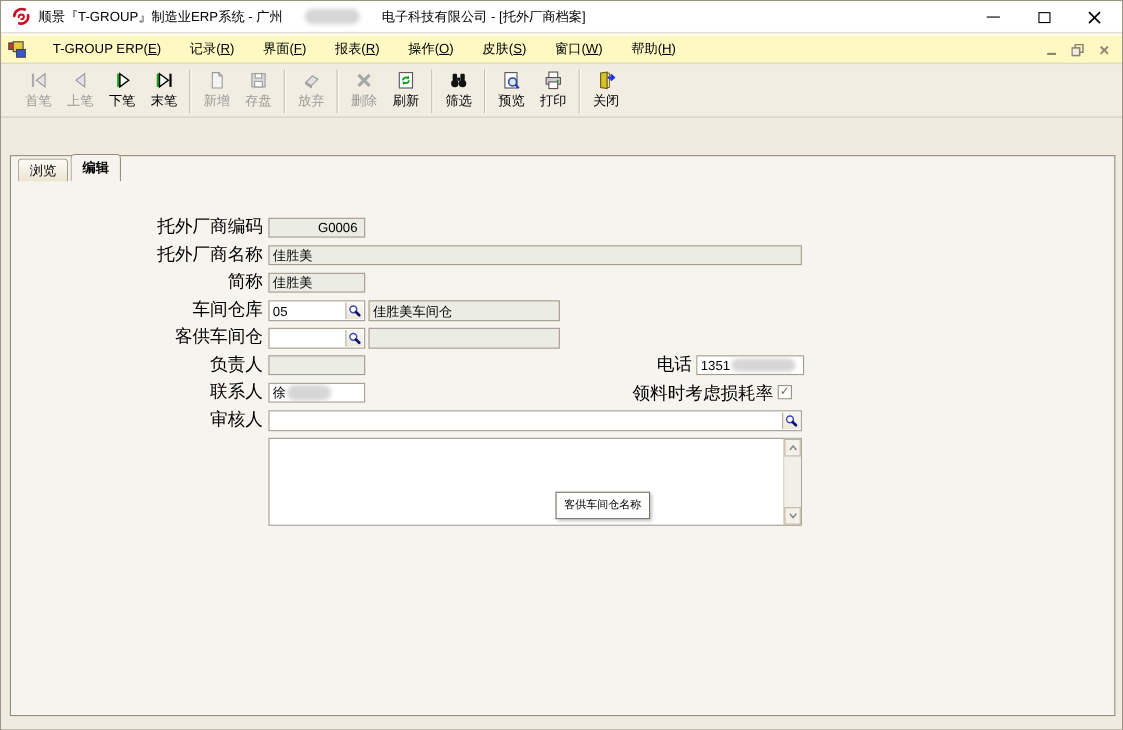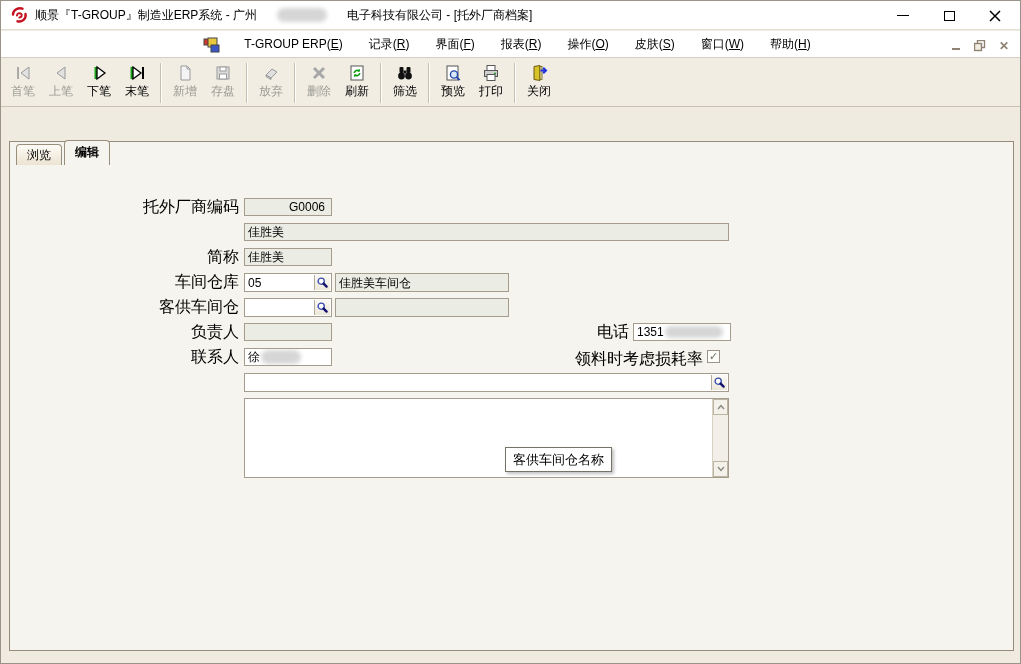--- a/index.html
+++ b/index.html
@@ -10,31 +10,31 @@
   
   .titlebar { position:absolute; left:0; top:0; width:100%; height:29px; background:#ffffff; display:flex; align-items:center; border-bottom:1px solid #e4e0d6; }
   .app-icon { margin-left:8px; width:20px; height:20px; display:inline-flex; }
   .title { margin-left:6px; font-size:12px; display:flex; align-items:center; gap:20px; white-space:nowrap; }
   .win-controls { position:absolute; right:2px; top:0; height:29px; display:flex; }
   .wc { width:46px; height:29px; display:flex; align-items:center; justify-content:center; cursor:default; }
   .glyph-min { width:12px; height:0; border-top:1.6px solid #000; display:block; }
   .glyph-max { width:11px; height:10px; border:1.6px solid #000; display:block; }
 
   
-  .menubar { position:absolute; left:0; top:30px; width:100%; height:27px; background:#ffffff; border-top:1px solid #fff; border-bottom:1px solid #d7d0c1; display:flex; align-items:center;justify-content:center; }
+  .menubar { position:absolute; left:0; top:30px; width:100%; height:27px; background:#fef9c3; border-top:1px solid #fff; border-bottom:1px solid #d7d0c1; display:flex; align-items:center; }
   .menu-icon { width:18px; height:16px; margin:0 10px 0 6px; display:inline-flex; }
   .menu-item { padding:0 13px; height:21px; line-height:21px; white-space:nowrap; cursor:default; }
   .menu-item .mn { text-decoration:underline; }
   .mdi-controls { position:absolute; right:8px; top:0; height:27px; display:flex; align-items:center; gap:8px; color:#8f8272; }
   .mdi-btn { width:16px; height:16px; display:flex; align-items:center; justify-content:center; }
   .mdi-min { width:8px; height:0; border-top:2px solid #8f8272; display:block; margin-top:6px; }
   .mdi-x { font-size:12px; font-weight:bold; color:#8f8272; }
 
   
-  .toolbar { position:absolute; left:0; top:58px; width:100%; height:48px; background:#f1ede3; border-bottom:1px solid #cbc3b2; display:flex; align-items:center; padding-left:3px; }
+  .toolbar { position:absolute; left:0; top:58px; width:100%; height:48px; background:#f1ede3; border-bottom:1px solid #cbc3b2; display:flex; align-items:center; padding-left:15px; }
   .tbtn { min-width:38px; padding:2px 4px 1px; height:44px; display:flex; flex-direction:column; align-items:center; justify-content:flex-start; gap:1px; cursor:default; }
   .tbtn .ticon { width:20px; height:20px; display:flex; align-items:center; justify-content:center; }
   .tbtn .tlabel { font-size:12px; line-height:14px; white-space:nowrap; }
   .tbtn.disabled .tlabel { color:#9c9c94; }
   .tsep { width:0; height:40px; border-left:1px solid #c7bfae; border-right:1px solid #ffffff; margin:0 4px; }
 
   
   .content { position:absolute; left:0; top:106px; width:100%; height:558px; background:#efebe0; }
   .tabstrip { position:absolute; left:15px; top:10px; display:flex; align-items:flex-end; z-index:3;margin-top:23px; }
   .tab { border:1px solid #998e7b; border-bottom:none; border-radius:4px 4px 0 0; padding:0 10px; white-space:nowrap; cursor:default; }
@@ -44,21 +44,21 @@
   .panel { position:absolute; left:8px; top:34px; width:1005px; height:510px; background:#f6f4ee; border:1px solid #968b7a; z-index:1; }
 
   
   .flabel { position:absolute; width:238px; text-align:right; font-size:16px; line-height:18px; z-index:2; }
   .field { position:absolute; border:1px solid #a59c8e; font-size:12px; line-height:16px; padding:0 3px; background:#fff; z-index:2; display:flex; align-items:center; overflow:hidden; }
   .field.ro { background:#ebece4; }
   .lookup-btn { position:absolute; right:1px; top:1px; bottom:1px; width:16px; background:linear-gradient(#fbf9f4,#ece7da); border-left:1px solid #b3ab9c; display:flex; align-items:center; justify-content:center; cursor:default; }
   .focus-underline { position:absolute; left:334px; top:293px; width:174px; height:4px; background:#9cc8ee; z-index:2; }
   .blur-blob { display:inline-block; background:#d6d6d6; border-radius:7px; filter:blur(2px); }
   .checkbox { position:absolute; width:13px; height:13px; border:1px solid #9c9488; background:#fdfdfa; font-size:11px; line-height:11px; text-align:center; color:#73705f; z-index:2; }
-  .tooltip { position:absolute; left:504px; top:340px; height:25px; padding:0 7px; background:#ffffff; border:1px solid #767265; box-shadow:2px 2px 3px rgba(0,0,0,.25); font-size:13px; line-height:23px; white-space:nowrap; z-index:5; }
+  .tooltip { position:absolute; left:504px; top:340px; height:25px; padding:0 7px; background:#ffffff; border:1px solid #767265; box-shadow:2px 2px 3px rgba(0,0,0,.25); font-size:10px; line-height:23px; white-space:nowrap; z-index:5; }
   .textarea { position:absolute; left:243px; top:397px; width:485px; height:80px; background:#fff; border:1px solid #a59c8e; z-index:2; }
   .vscroll { position:absolute; right:0; top:0; bottom:0; width:16px; background:#f1efe8; border-left:1px solid #d8d2c4; }
   .sarrow { position:absolute; left:0; width:15px; height:16px; background:#f4f1ea; border:1px solid #bdb5a4; display:flex; align-items:center; justify-content:center; }
   .sarrow.up { top:0; } .sarrow.down { bottom:0; }
 </style>
 </head>
 <body>
 
 <div class="win">
 
@@ -263,20 +263,21 @@
       <div class="tab inactive"><span>浏览</span></div>
       <div class="tab active"><span>编辑</span></div>
     </div>
     <div class="panel"></div>
 
     <div class="flabel" style="left:0;top:91px;">托外厂商编码</div>
     <div class="field ro" style="left:243px;top:91px;width:88px;height:18px;padding-left:44px;">
         <span>G0006</span>
       </div>
 
+    <div class="flabel" style="left:0;top:116px;">托外厂商名称</div>
     <div class="field ro" style="left:243px;top:116px;width:485px;height:18px;">
         <span>佳胜美</span>
       </div>
 
     <div class="flabel" style="left:0;top:141px;">简称</div>
     <div class="field ro" style="left:243px;top:141px;width:88px;height:18px;">
         <span>佳胜美</span>
       </div>
 
     <div class="flabel" style="left:0;top:166px;">车间仓库</div>
@@ -321,20 +322,21 @@
     <div class="flabel" style="left:0;top:241px;">联系人</div>
     <div class="field" style="left:243px;top:241px;width:88px;height:18px;">
       <span>徐</span>
       <span class="blur-blob" style="width:40px;height:14px;margin-left:1px;"></span>
     </div>
     <div class="flabel" style="left:540px;top:243px;width:162px;">领料时考虑损耗率</div>
     <div class="checkbox" style="left:706px;top:243px;"><span>✓</span></div>
 
     <div class="tooltip">客供车间仓名称</div>
 
+    <div class="flabel" style="left:0;top:266px;">审核人</div>
     <div class="field" style="left:243px;top:266px;width:485px;height:19px;">
       <span></span>
       <span class="lookup-btn">
         <svg width="13" height="13" viewBox="0 0 13 13">
             <circle cx="5.2" cy="5.2" r="3.1" fill="#fff" stroke="#3a4aaa" stroke-width="1.3"></circle>
             <path d="M7.6 7.6 L10.6 10.6" stroke="#101070" stroke-width="2.4" stroke-linecap="round"></path>
           </svg>
       </span>
     </div>
 

